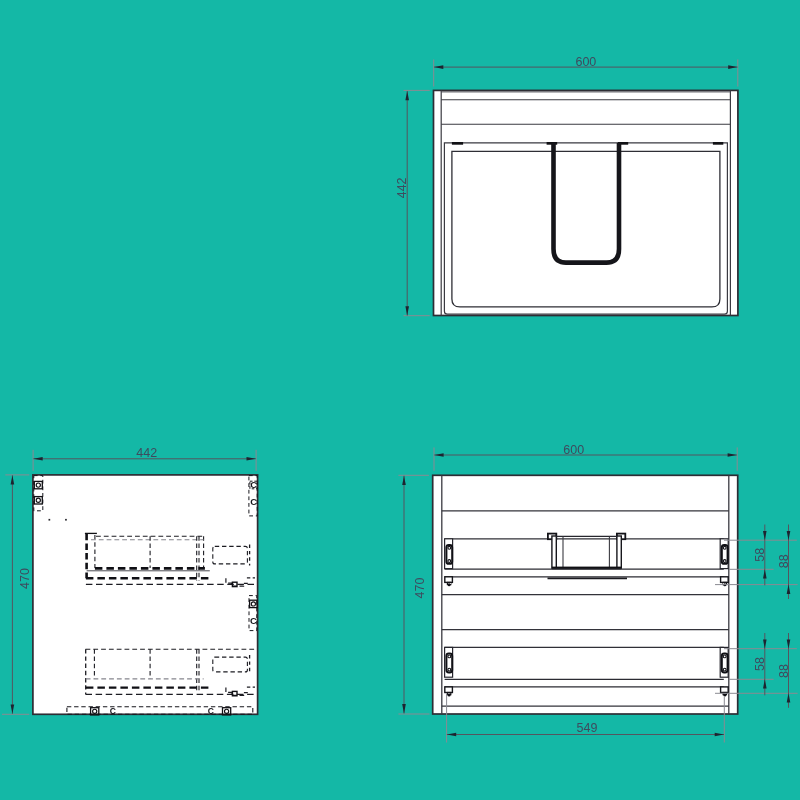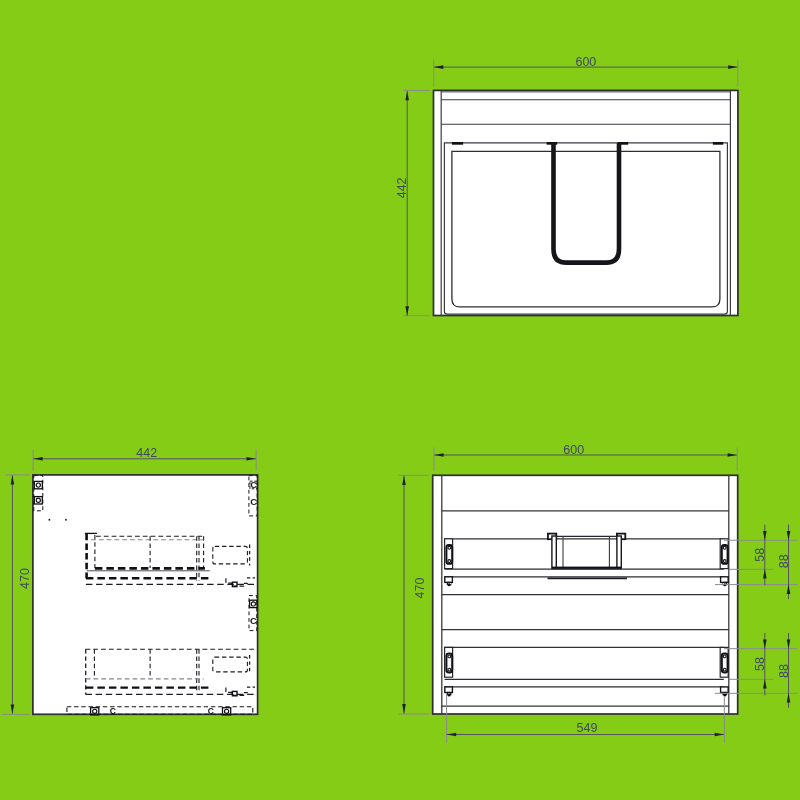--- a/index.html
+++ b/index.html
@@ -1,16 +1,16 @@
 <!DOCTYPE html>
 <html><head>
 <meta charset="utf-8">
 <style>
 html,body{margin:0;padding:0;background:#ffffff;}
-#page{width:800px;height:800px;position:relative;background:#84cc16;}
+#page{width:800px;height:800px;position:relative;background:#14b8a6;}
 svg{position:absolute;left:0;top:0;}
 text{font-family:"Liberation Sans",sans-serif;}
 .d{fill:#3e4b5e;font-size:12.5px;}
 .c{fill:#15151a;font-weight:bold;}
 </style>
 </head>
 <body>
 <div id="page">
 <svg width="800" height="800" viewBox="0 0 800 800">
 

